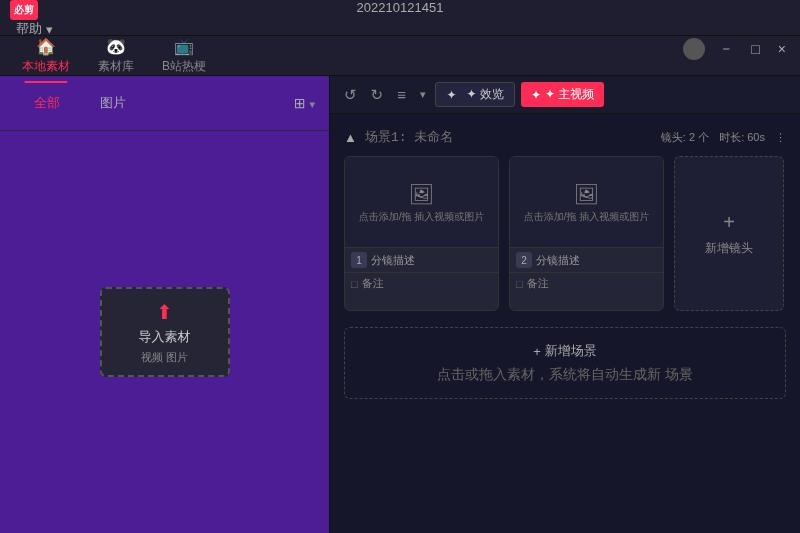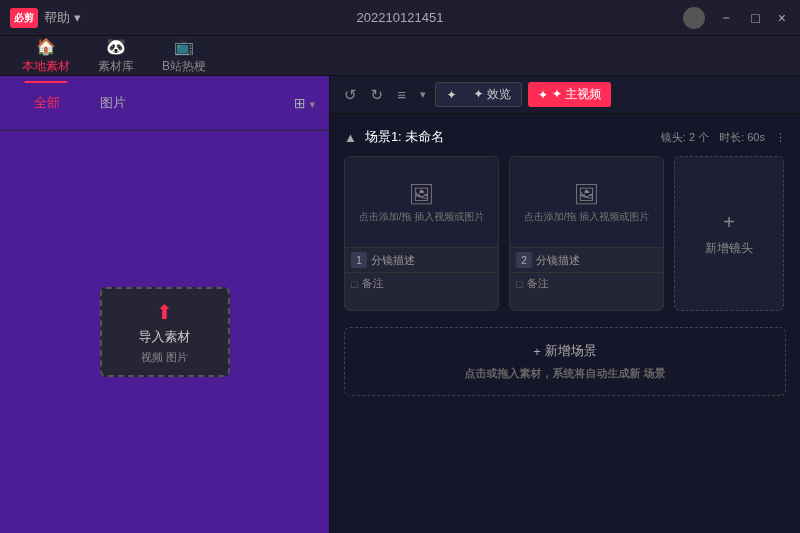--- a/index.html
+++ b/index.html
@@ -9,26 +9,27 @@
       background: #1a1a2e;
       font-family: 'Microsoft YaHei', sans-serif;
       overflow: hidden;
       color: #ccc;
       font-size: 12px;
     }
 
     
     .titlebar {
       display: flex;
-      align-items: center;
+      align-items: flex-start;
       height: 36px;
       background: #1e1e30;
       border-bottom: 1px solid #111;
       padding: 0 10px;
       position: relative;
+      flex-direction: column;
     }
     .titlebar-logo {
       display: flex;
       align-items: center;
       gap: 6px;
     }
     .logo-icon {
       width: 28px;
       height: 20px;
       background: #ff2d55;
@@ -257,21 +258,22 @@
       gap: 8px;
       margin-bottom: 10px;
       color: #aaa;
       font-size: 13px;
     }
     .scene-header-arrow {
       color: #aaa;
     }
     .scene-title {
       font-size: 13px;
-      color: #ffffff;
+      color: #737373;
+      font-family: Liberation Mono, monospace;
     }
     .scene-meta {
       margin-left: auto;
       font-size: 11px;
       color: #888;
       display: flex;
       gap: 10px;
       align-items: center;
     }
     .scene-more {
@@ -390,24 +392,23 @@
       color: #888;
     }
     .add-scene-title {
       font-size: 13px;
       color: #aaa;
       display: flex;
       align-items: center;
       gap: 4px;
     }
     .add-scene-sub {
-      font-size: 11px;
+      font-size: 14px;
       color: #666;
       text-align: center;
-      font-weight: bold;
     }
   </style>
 </head>
 <body>
 
 <div class="titlebar">
   <div class="titlebar-logo">
     <div class="logo-icon">
       <span>必剪</span>
     </div>
@@ -475,21 +476,21 @@
   <div class="panel">
 
     <div class="panel-toolbar">
       <span class="toolbar-btn">↺</span>
       <span class="toolbar-btn">↻</span>
       <span class="toolbar-btn">≡</span>
       <span class="toolbar-btn" style="font-size:11px;">▾</span>
       <div class="toolbar-right">
         <button class="btn-select">
           <span>✦</span>
-          <span style="margin-left:13px;">✦ 效览</span>
+          <span style="margin-left:6px;">✦ 效览</span>
         </button>
         <button class="btn-main">
           <span>✦</span>
           <span style="margin-left:0;">✦ 主视频</span>
         </button>
       </div>
     </div>
 
     <div class="storyboard">
 

